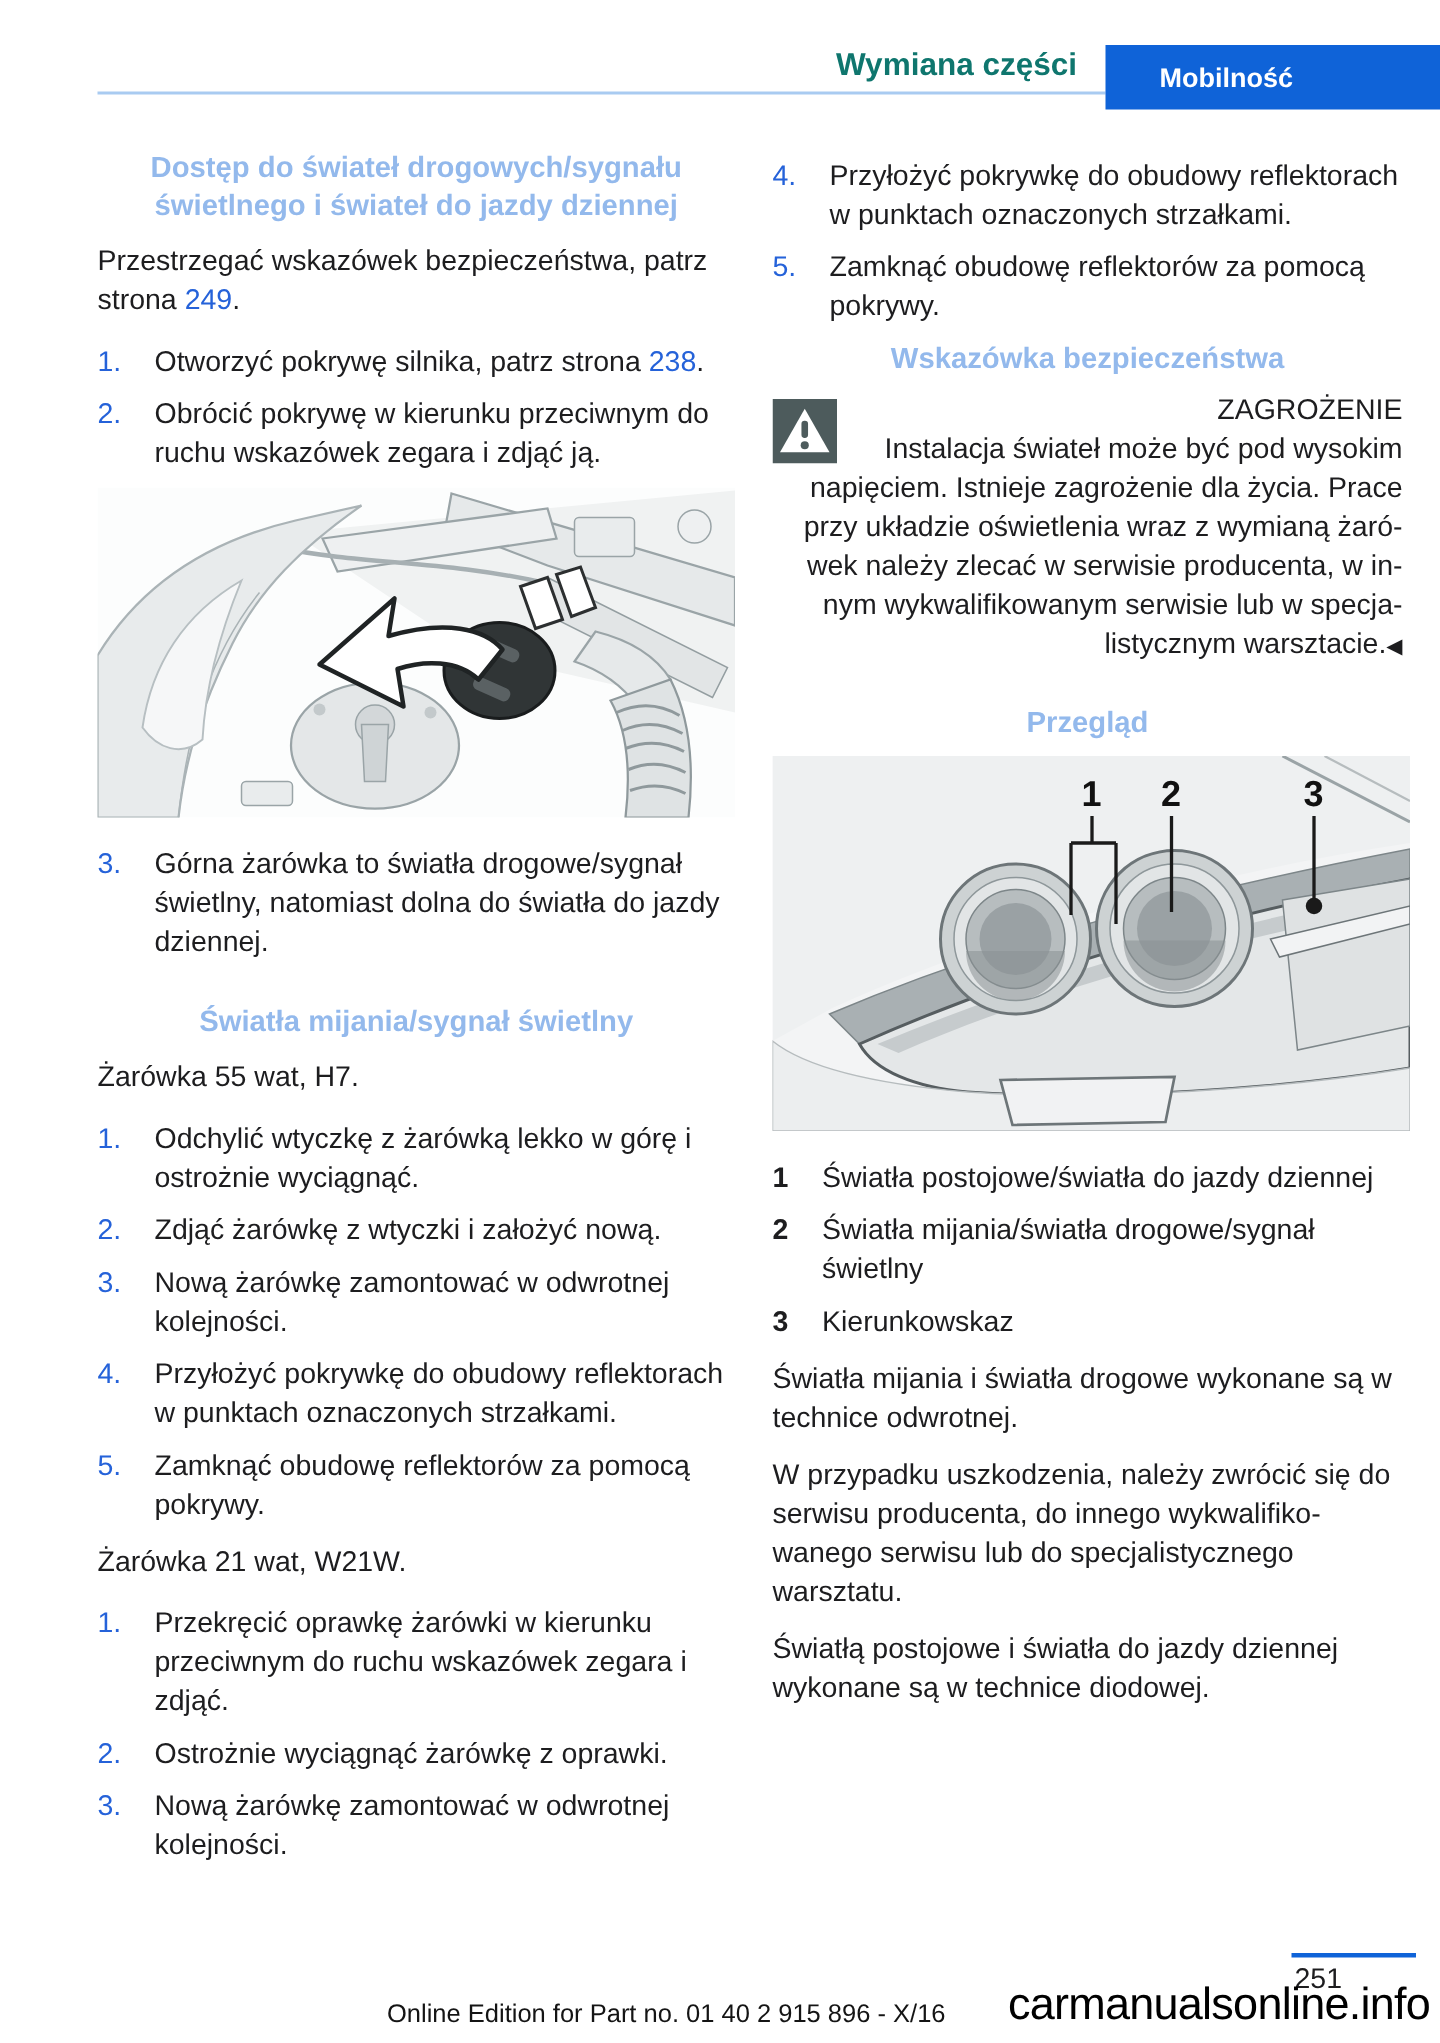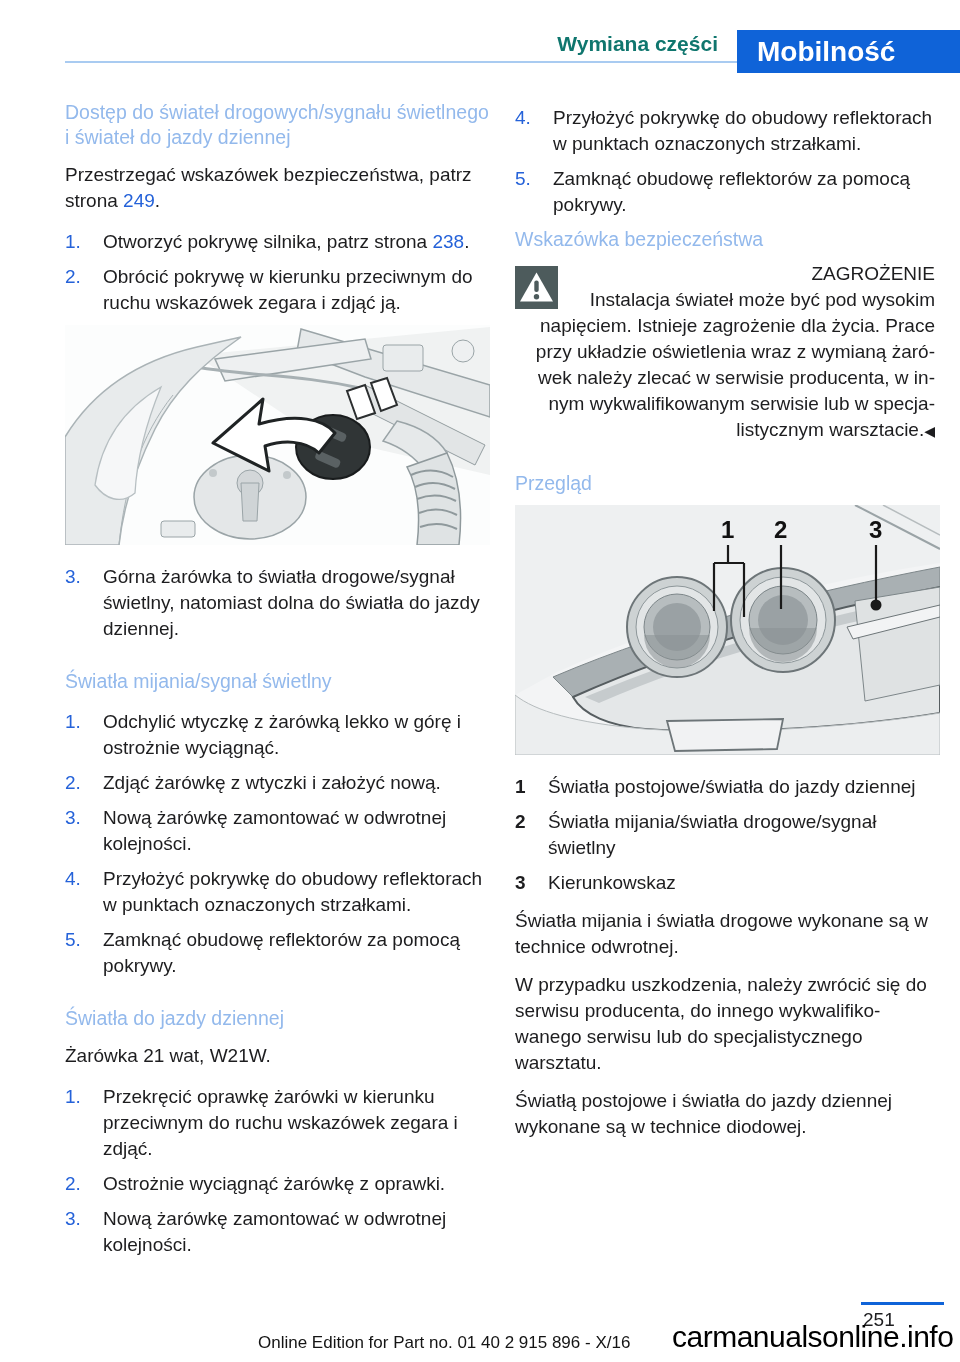--- a/index.html
+++ b/index.html
@@ -9,29 +9,29 @@
     font-family:"Liberation Sans","DejaVu Sans",sans-serif;
     font-size:19px; line-height:26px; color:#1d1d1f; overflow:hidden;
   }
   
   .running-section {
     position:absolute; top:32px; right:242px; color:#0f766e;
     font-size:21px; font-weight:700; line-height:24px;
   }
   .chapter-tab {
     position:absolute; top:30px; left:737px; width:223px; height:43px;
-    background:#0f63d8; color:#fff; font-size:28px; font-weight:700;
-    display:flex; align-items:center; padding-left:20px; z-index:2;
+    background:#0f63d8; color:#fff; font-size:18px; font-weight:700;
+    display:flex; align-items:center; padding-left:36px; z-index:2;
   }
   .header-rule { position:absolute; top:61px; left:65px; width:672px; height:2px; background:#a9cbf1; }
   
   .columns { position:absolute; top:100px; left:65px; width:870px; display:flex; gap:25px; }
   .col-left  { width:425px; }
   .col-right { width:420px; }
-  .h-sub  { color:#93b9ec; font-weight:400; font-size:19.5px; line-height:25px; margin:0 0 9px; }
+  .h-sub  { color:#93b9ec; font-weight:700; font-size:19.5px; line-height:25px; margin:0 0 9px;text-align:center; }
   .mt     { margin-top:27px; }
   .h-main { color:#93b9ec; font-weight:700; font-size:24px; line-height:28px; margin:33px 0 24px; }
   p.body  { margin:12px 0 12px; }
   .steps  { margin:15px 0 0; }
   .steps.tight { margin-top:5px; }
   .step   { display:flex; margin:0 0 9px; }
   .step-num { flex:0 0 38px; color:#2562d9; }
   .step-text { flex:1; }
   .legend .step-num { flex-basis:33px; color:#1d1d1f; font-weight:700; }
   .xref { color:#2562d9; text-decoration:none; cursor:pointer; }
@@ -113,20 +113,21 @@
       </figure>
 
       <div class="steps tight">
         <div class="step">
           <span class="step-num">3.</span>
           <span class="step-text">Górna żarówka to światła drogowe/sygnał świetlny, natomiast dolna do światła do jazdy dziennej.</span>
         </div>
       </div>
 
       <h4 class="h-sub mt">Światła mijania/sygnał świetlny</h4>
+      <p class="body">Żarówka 55 wat, H7.</p>
 
       <div class="steps">
         <div class="step">
           <span class="step-num">1.</span>
           <span class="step-text">Odchylić wtyczkę z żarówką lekko w górę i ostrożnie wyciągnąć.</span>
         </div>
         <div class="step">
           <span class="step-num">2.</span>
           <span class="step-text">Zdjąć żarówkę z wtyczki i założyć nową.</span>
         </div>
@@ -137,21 +138,20 @@
         <div class="step">
           <span class="step-num">4.</span>
           <span class="step-text">Przyłożyć pokrywkę do obudowy reflekto­rach w punktach oznaczonych strzałkami.</span>
         </div>
         <div class="step">
           <span class="step-num">5.</span>
           <span class="step-text">Zamknąć obudowę reflektorów za pomocą pokrywy.</span>
         </div>
       </div>
 
-      <h4 class="h-sub mt">Światła do jazdy dziennej</h4>
       <p class="body">Żarówka 21 wat, W21W.</p>
 
       <div class="steps">
         <div class="step">
           <span class="step-num">1.</span>
           <span class="step-text">Przekręcić oprawkę żarówki w kierunku przeciwnym do ruchu wskazówek zegara i zdjąć.</span>
         </div>
         <div class="step">
           <span class="step-num">2.</span>
           <span class="step-text">Ostrożnie wyciągnąć żarówkę z oprawki.</span>

